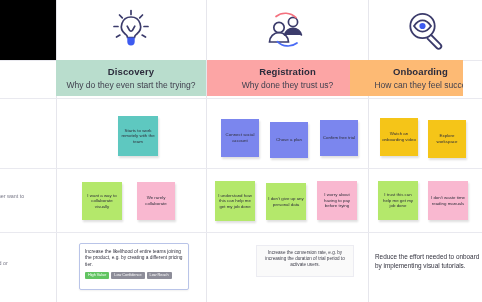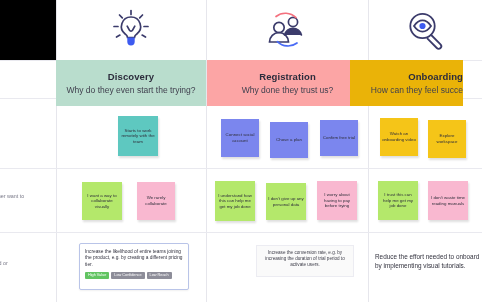--- a/index.html
+++ b/index.html
@@ -19,21 +19,21 @@
   .vline{position:absolute;top:0;width:1px;height:302px;background:#e6e6ec;}
 
   
   .hline{position:absolute;left:0;width:482px;height:1px;background:#e9e9ef;}
 
   
   .icon-row{position:absolute;left:0;top:0;height:60px;width:482px;}
   .icon-cell{position:absolute;top:0;height:60px;display:flex;align-items:center;justify-content:center;}
 
   
-  .hdr{position:absolute;top:60px;height:46px;display:flex;flex-direction:column;
+  .hdr{position:absolute;top:60px;height:36px;display:flex;flex-direction:column;
        align-items:center;justify-content:center;overflow:hidden;}
   .hdr-title{font-size:9.5px;font-weight:bold;color:#2c2c3c;line-height:12px;letter-spacing:.1px;}
   .hdr-sub{font-size:8.5px;color:#41414f;line-height:12px;margin-top:1px;white-space:nowrap;}
 
   
   .note{position:absolute;box-sizing:border-box;
         display:flex;align-items:center;justify-content:center;text-align:center;
         font-size:4.4px;line-height:5.6px;color:#2f2f3a;padding:3px 2px;
         box-shadow:1px 1.5px 2px rgba(0,0,0,.13);}
   .note span{display:block;}
@@ -115,21 +115,21 @@
   </div>
 
   <div class="hdr" style="left:56px;width:150px;background:#b9ddcd">
     <div class="hdr-title">Discovery</div>
     <div class="hdr-sub">Why do they even start the trying?</div>
   </div>
   <div class="hdr" style="left:207px;width:161px;background:#fca5a5">
     <div class="hdr-title">Registration</div>
     <div class="hdr-sub">Why done they trust us?</div>
   </div>
-  <div class="hdr" style="left:350px;width:113px;background:#eab308;align-items:flex-end;padding-left:28px;box-sizing:border-box">
+  <div class="hdr" style="left:350px;width:113px;background:#fdba74;align-items:center;padding-left:28px;box-sizing:border-box">
     <div class="hdr-title">Onboarding</div>
     <div class="hdr-sub">How can they feel succe</div>
   </div>
 
   <div class="rowlabel" style="left:-14px;top:186px;width:70px">
     <br>
     <span>ustomer want to</span><br>
     
   </div>
   <div class="rowlabel" style="left:-10px;top:260px;width:70px">

